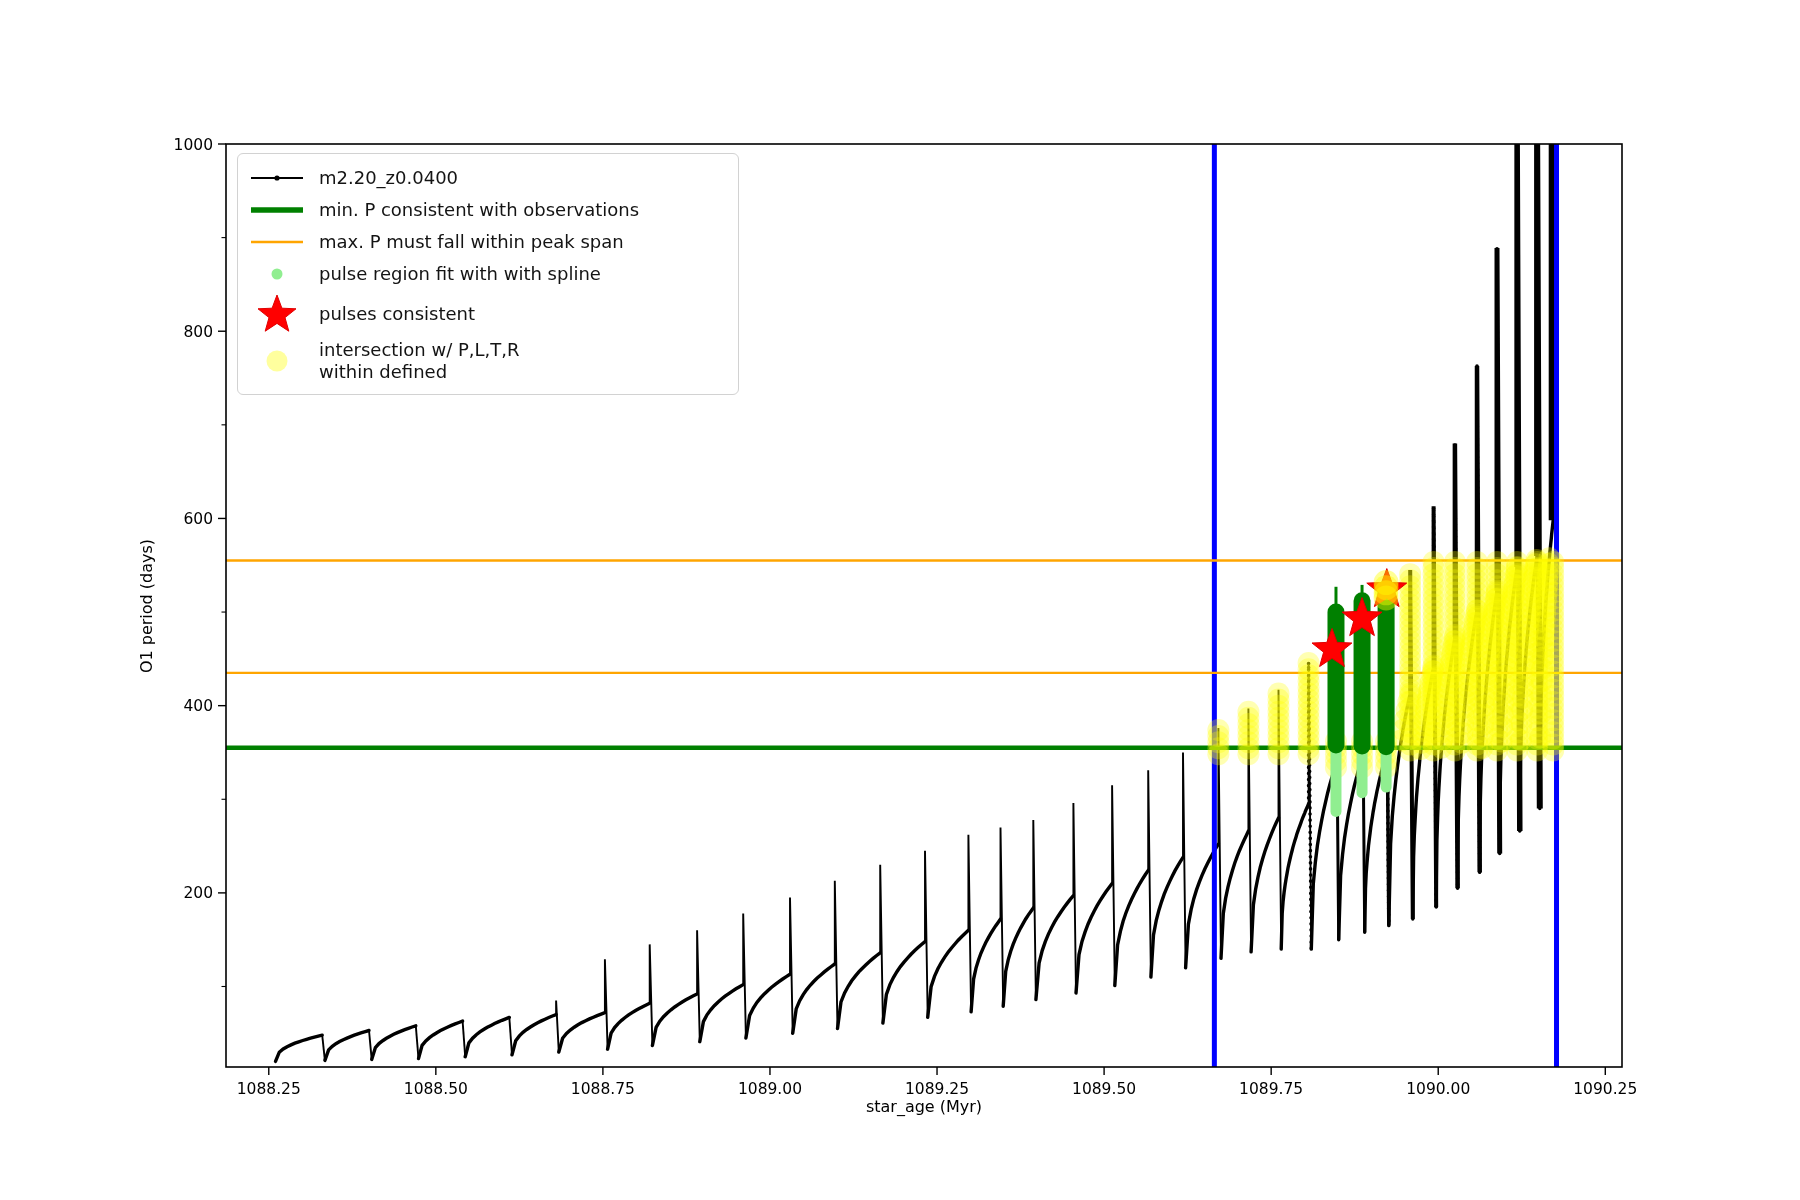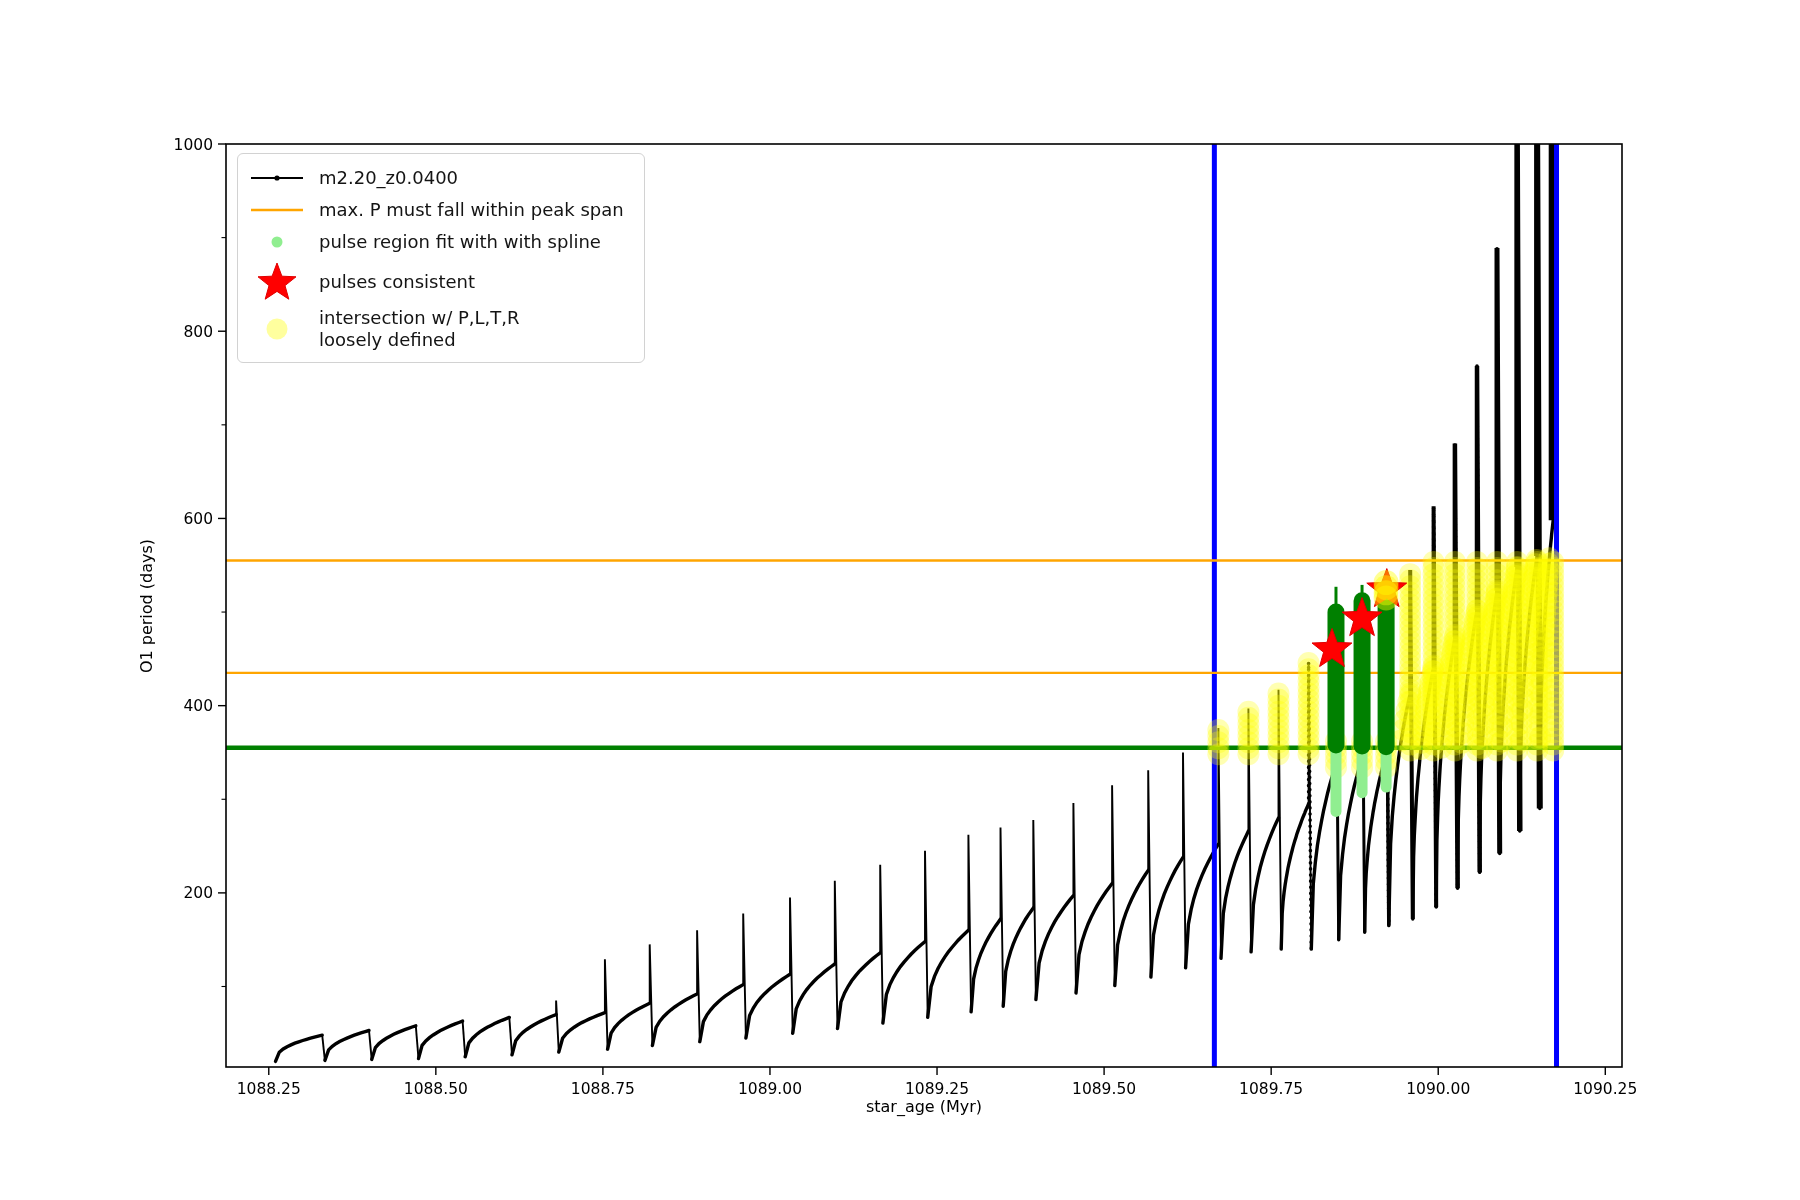--- a/index.html
+++ b/index.html
@@ -1,21 +1,21 @@
 <!DOCTYPE html>
 <html><head>
 <meta charset="utf-8">
 <style>
   html,body{margin:0;padding:0;background:#ffffff;}
   .figure{position:relative;width:1800px;height:1200px;background:#ffffff;
           font-family:"DejaVu Sans","Liberation Sans",sans-serif;overflow:hidden;}
   svg text{font-family:"DejaVu Sans","Liberation Sans",sans-serif;fill:#000000;}
   .axis-label{font-size:16px;}
   .tick-label{font-size:15.5px;}
-  .legend{position:absolute;left:237px;top:153px;width:408px;box-sizing:border-box;
+  .legend{position:absolute;left:237px;top:153px;width:502px;box-sizing:border-box;
           background:rgba(255,255,255,0.9);border:1.3px solid #d2d2d2;border-radius:6px;
           padding:9px 14px 11px 9px;display:flex;flex-direction:column;gap:2px;z-index:5;}
   .legend-item{display:flex;align-items:center;gap:12px;font-size:18px;color:#141414;
                line-height:1.22;min-height:30px;}
   .legend-marker{flex:0 0 60px;width:60px;display:flex;justify-content:center;align-items:center;}
   .legend-label{white-space:pre-line;}
 </style>
 </head>
 <body>
 
@@ -660,20 +660,28 @@
           <svg width="58" height="22">
             <line x1="3" y1="11" x2="55" y2="11" stroke="#000000" stroke-width="1.8"></line>
             <circle cx="29" cy="11" r="2.6" fill="#000000"></circle>
           </svg>
         </span>
         <span class="legend-label">m2.20_z0.0400</span>
       </div>
       <div class="legend-item">
         <span class="legend-marker">
           <svg width="58" height="22">
+            <line x1="3" y1="11" x2="55" y2="11" stroke="#008000" stroke-width="5.5"></line>
+          </svg>
+        </span>
+        <span class="legend-label">min. P consistent with observations</span>
+      </div>
+      <div class="legend-item">
+        <span class="legend-marker">
+          <svg width="58" height="22">
             <line x1="3" y1="11" x2="55" y2="11" stroke="#ffa500" stroke-width="2.4"></line>
           </svg>
         </span>
         <span class="legend-label">max. P must fall within peak span</span>
       </div>
       <div class="legend-item">
         <span class="legend-marker">
           <svg width="58" height="22">
             <circle cx="29" cy="11" r="5.5" fill="#90ee90"></circle>
           </svg>
@@ -688,16 +696,16 @@
         </span>
         <span class="legend-label">pulses consistent</span>
       </div>
       <div class="legend-item">
         <span class="legend-marker">
           <svg width="58" height="30">
             <circle cx="29" cy="15" r="10.5" fill="#ffff00" fill-opacity="0.38"></circle>
           </svg>
         </span>
         <span class="legend-label">intersection w/ P,L,T,R
-loosely defined</span>
+within defined</span>
       </div>
     </div>
 </div>
 
 </body></html>

